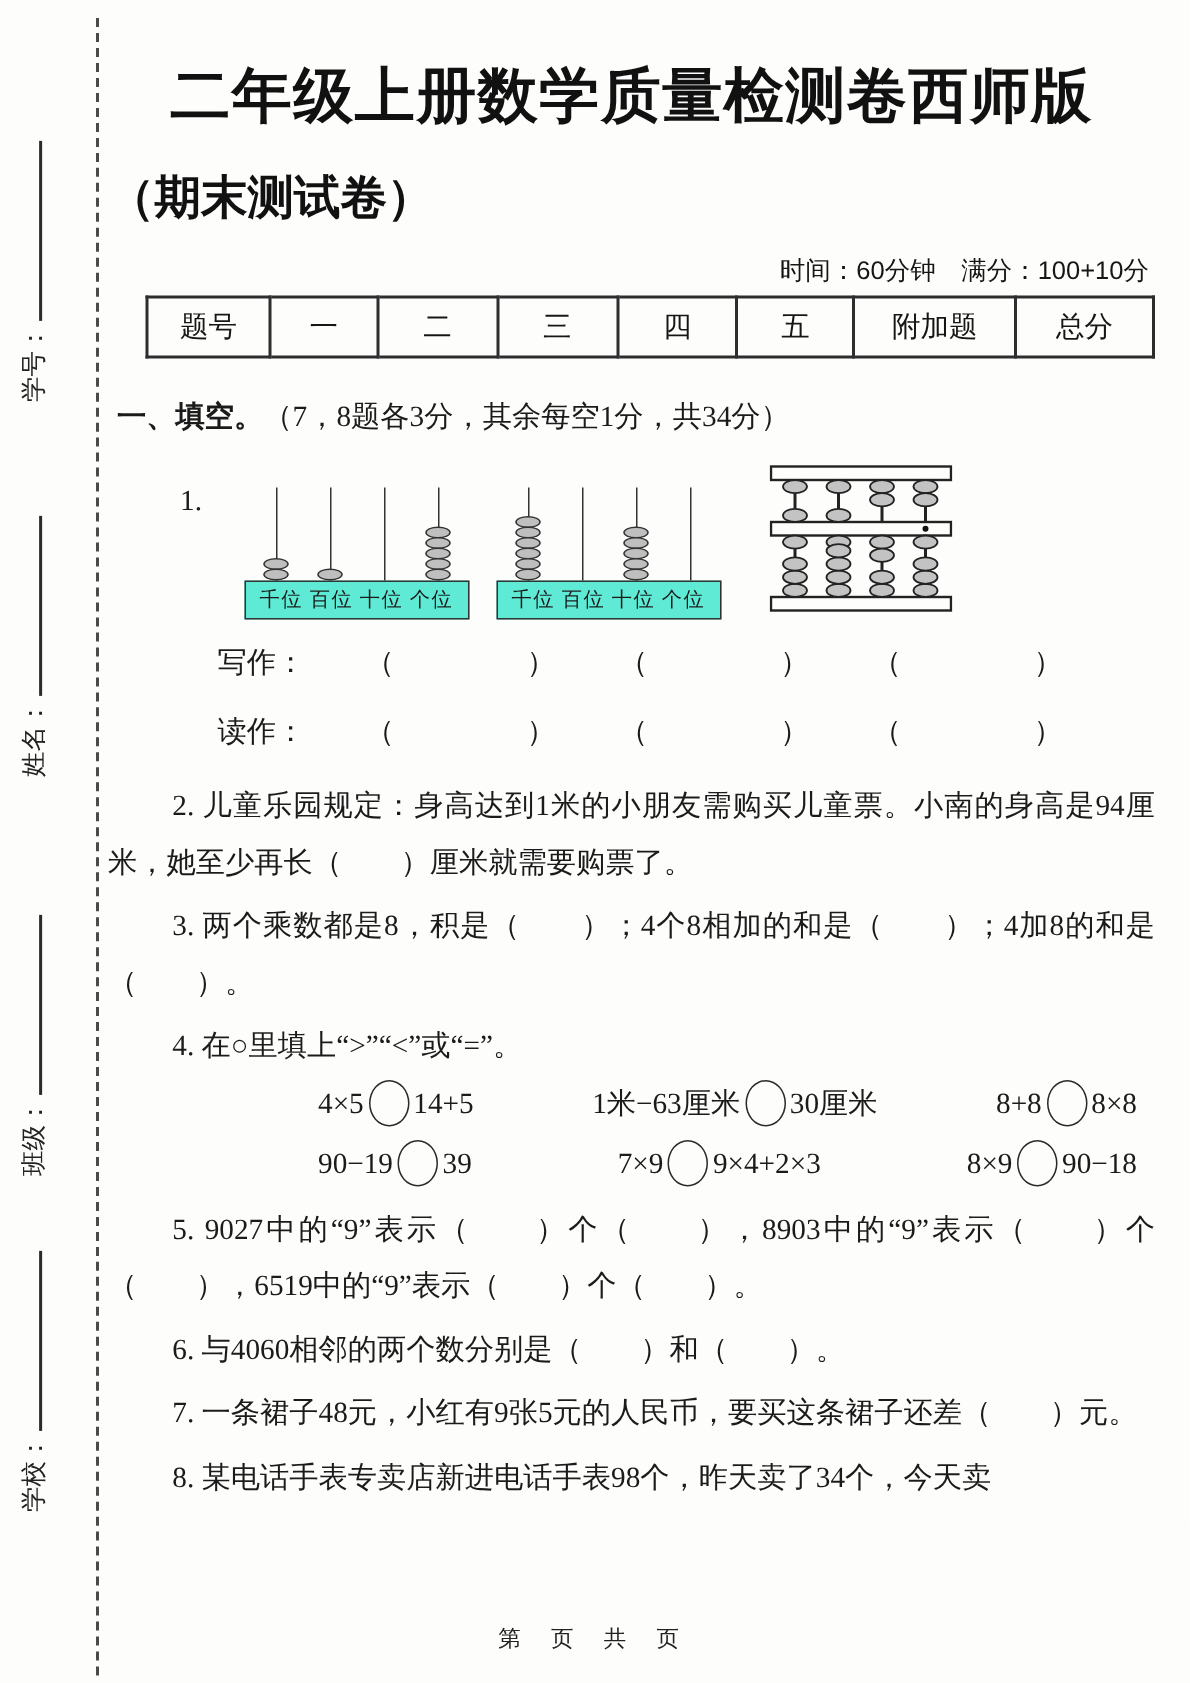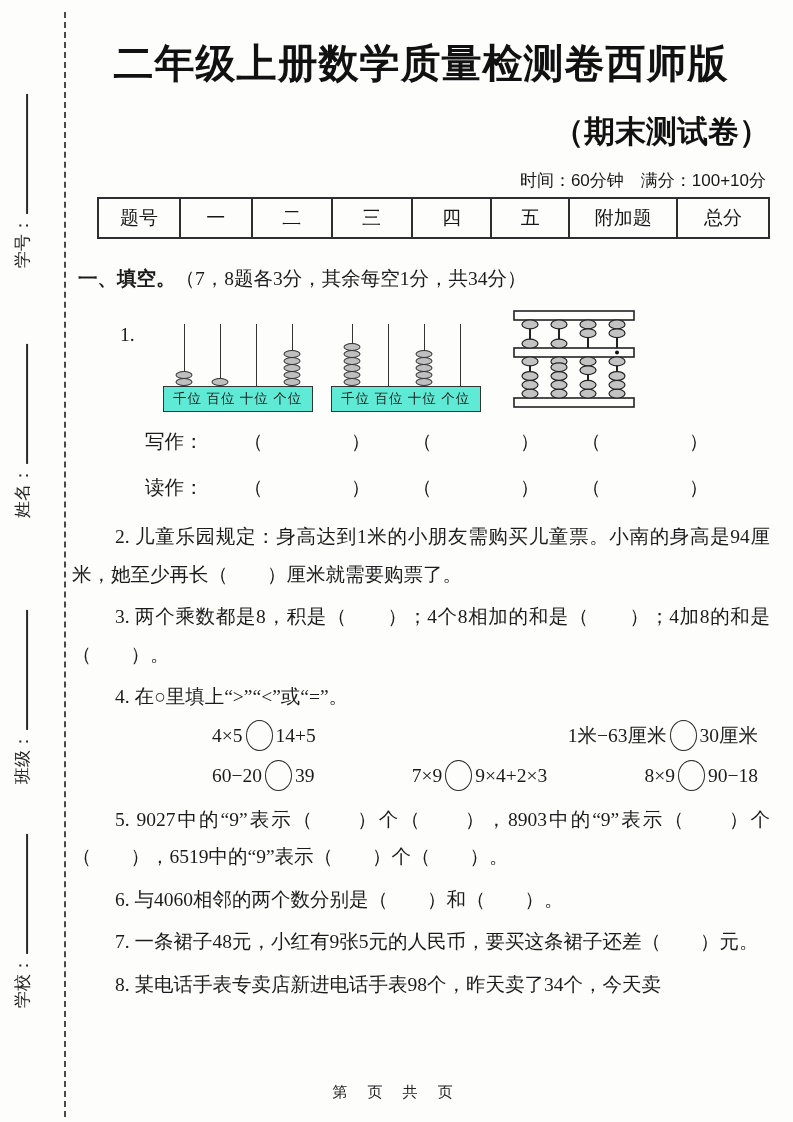--- a/index.html
+++ b/index.html
@@ -22,21 +22,21 @@
     display:inline-block; width:120px; height:1.05em;
     border-bottom:2px solid #2a2a2a; margin-left:3px; vertical-align:baseline;
   }
   .content { position:absolute; left:72px; top:0; width:698px; }
   .title {
     margin-top:36px; text-align:center;
     font-family:"Liberation Sans", sans-serif; font-weight:bold;
     font-size:40px; letter-spacing:1px; color:#111;
   }
   .subtitle {
-    margin-top:20px; text-align:right;
+    margin-top:20px; text-align:left;
     font-family:"Liberation Sans", sans-serif; font-weight:bold; font-size:31px; color:#111;
   }
   .info {
     margin-top:16px; text-align:right; padding-right:4px;
     font-family:"Liberation Sans", sans-serif; font-size:17px; color:#161616;
   }
   table.score { border-collapse:collapse; margin:5px 0 0 25px; table-layout:fixed; }
   table.score td {
     border:2px solid #2e2e2e; height:40px; text-align:center; vertical-align:middle;
     font-family:"Liberation Sans", sans-serif; font-size:19px; color:#161616;margin-top:24px;
@@ -242,23 +242,24 @@
       <span>读作：</span><span class="blank">（　　　　）</span><span class="blank">（　　　　）</span><span class="blank">（　　　　）</span>
     </div>
 
     <p class="q" style="margin-top:14px">2. 儿童乐园规定：身高达到1米的小朋友需购买儿童票。小南的身高是94厘米，她至少再长（　　）厘米就需要购票了。</p>
     <p class="q">3. 两个乘数都是8，积是（　　）；4个8相加的和是（　　）；4加8的和是（　　）。</p>
     <p class="q">4. 在○里填上“&gt;”“&lt;”或“=”。</p>
 
     <div class="q4-row">
       <span><span>4×5</span><span class="cmp-circle"></span><span>14+5</span></span>
       <span><span>1米−63厘米</span><span class="cmp-circle"></span><span>30厘米</span></span>
+      <span><span>8+8</span><span class="cmp-circle"></span><span>8×8</span></span>
     </div>
     <div class="q4-row">
-      <span><span>60−20</span><span class="cmp-circle"></span><span>39</span></span>
+      <span><span>90−19</span><span class="cmp-circle"></span><span>39</span></span>
       <span><span>7×9</span><span class="cmp-circle"></span><span>9×4+2×3</span></span>
       <span><span>8×9</span><span class="cmp-circle"></span><span>90−18</span></span>
     </div>
 
     <p class="q">5. 9027中的“9”表示（　　）个（　　），8903中的“9”表示（　　）个（　　），6519中的“9”表示（　　）个（　　）。</p>
     <p class="q">6. 与4060相邻的两个数分别是（　　）和（　　）。</p>
     <p class="q">7. 一条裙子48元，小红有9张5元的人民币，要买这条裙子还差（　　）元。</p>
     <p class="q">8. 某电话手表专卖店新进电话手表98个，昨天卖了34个，今天卖</p>
 
   </div>

